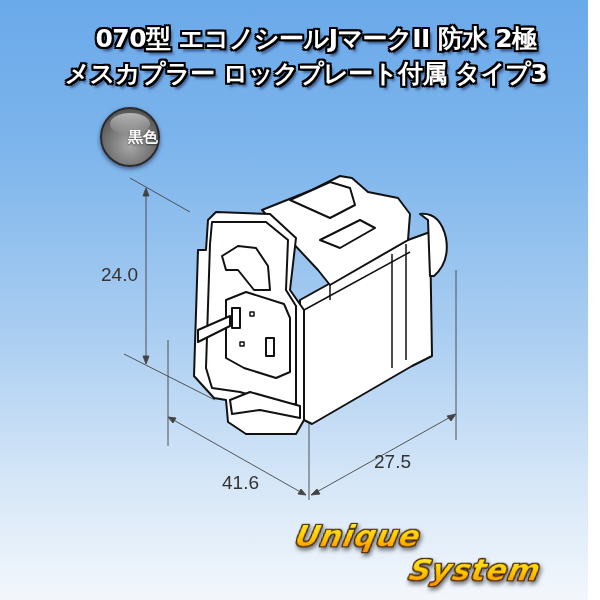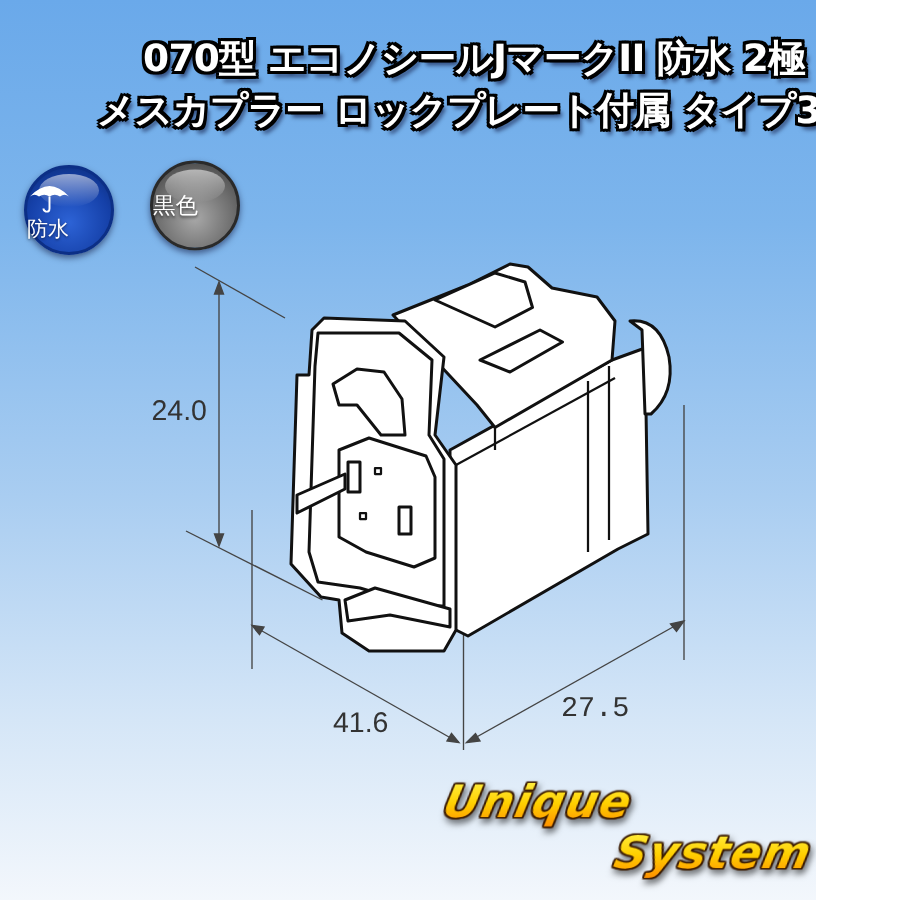--- a/index.html
+++ b/index.html
@@ -1,40 +1,39 @@
 <!DOCTYPE html>
 <html><head>
 <meta charset="utf-8">
 <style>
   html, body { margin: 0; padding: 0; }
   body { width: 600px; height: 600px; overflow: hidden; }
   .canvas {
-    position: relative; width: 500px; height: 600px;
+    position: relative; width: 588px; height: 600px;
     background: linear-gradient(to bottom, #6aa9ea 0%, #7db5ec 25%, #a9cdf1 55%, #d5e6f7 80%, #f3f7fc 100%);
     font-family: "DejaVu Sans", sans-serif;
     overflow: hidden;
-    padding-left: 44px;
   }
   .title-line {
     position: absolute; left: 0; width: 600px; text-align: center;
     font-family: "DejaVu Sans", sans-serif; font-weight: bold;
     font-size: 25px; color: #ffffff; letter-spacing: -0.5px;
     text-shadow:
       -2px -2px 0 #000, 2px -2px 0 #000, -2px 2px 0 #000, 2px 2px 0 #000,
       0 -2px 0 #000, 0 2px 0 #000, -2px 0 0 #000, 2px 0 0 #000,
       3px 4px 3px rgba(0,0,40,0.6);
     white-space: nowrap;
   }
   .title-1 { top: 22px; padding-left: 16px; }
   .title-2 { top: 57px; padding-left: 6px; }
 
   .badge {
     position: absolute; width: 56px; height: 56px; border-radius: 50%;
-    display: flex; align-items: flex-start; justify-content: center; flex-direction: column;
-    color: #fff; font-weight: normal; text-shadow: 0 1px 2px rgba(0,0,0,0.6);
+    display: flex; align-items: flex-end; justify-content: center; flex-direction: column;
+    color: #fff; font-weight: bold; text-shadow: 0 1px 2px rgba(0,0,0,0.6);
     box-shadow: 0 2px 4px rgba(0,0,40,0.5);
   }
   .badge::before {
     content: ""; position: absolute; left: 8px; top: 4px; width: 40px; height: 22px;
     border-radius: 50%; background: linear-gradient(to bottom, rgba(255,255,255,0.55), rgba(255,255,255,0));
   }
   .badge-water { left: 16px; top: 110px; background: radial-gradient(circle at 50% 65%, #2d63d6 0%, #1540a8 60%, #0a2870 100%); border: 2px solid #0c2f86; }
   .badge-color { left: 100px; top: 107px; background: radial-gradient(circle at 50% 65%, #a8a8a8 0%, #6e6e6e 55%, #3a3a3a 100%); border: 2px solid #2a2a2a; }
   .badge-maker { left: 182px; top: 107px; background: radial-gradient(circle at 50% 65%, #f2b24a 0%, #d98a1a 55%, #a25f08 100%); border: 2px solid #9a5a08; }
   .badge-label { position: relative; z-index: 1; font-size: 15px; }
@@ -42,21 +41,21 @@
   .badge-maker .badge-label { font-size: 12px; letter-spacing: -0.5px; }
   .umbrella { position: relative; z-index: 1; width: 30px; height: 22px; margin-top: 2px; }
 
   .drawing { position: absolute; left: 0; top: 0; }
   .dim-label {
     position: absolute; font-family: "Liberation Sans", sans-serif;
     font-size: 19px; color: #333;
   }
   .dim-h { left: 101px; top: 264px; }
   .dim-w { left: 222px; top: 472px; }
-  .dim-d { left: 374px; top: 461px; font-family: Liberation Mono, monospace; }
+  .dim-d { left: 374px; top: 451px; }
 
   .logo {
     position: absolute; font-family: "DejaVu Sans", sans-serif; font-weight: bold; font-style: italic;
     color: #ffd21a; letter-spacing: 1px;
     background: linear-gradient(to bottom, #fff34a 0%, #ffd000 50%, #ff8a00 100%);
     -webkit-background-clip: text; background-clip: text; -webkit-text-fill-color: transparent;
     filter: drop-shadow(1px 0 0 #3a1a00) drop-shadow(-1px 0 0 #3a1a00) drop-shadow(0 1px 0 #3a1a00) drop-shadow(0 -1px 0 #3a1a00) drop-shadow(2px 3px 2px rgba(0,0,0,0.5));
     transform: skewX(-12deg);
     white-space: nowrap;
   }
@@ -64,27 +63,20 @@
   .logo-2 { left: 410px; top: 552px; font-size: 30px; }
 </style>
 </head>
 <body>
 
 <div class="canvas">
 
   <div class="title-line title-1">070型 エコノシールJマークII 防水 2極</div>
   <div class="title-line title-2">メスカプラー ロックプレート付属 タイプ3</div>
 
-  <div class="badge badge-water">
-    <svg class="umbrella" viewBox="0 0 30 22">
-      <path d="M2 11 Q15 -3 28 11 Q25 8.5 22 11 Q18.5 8.5 15 11 Q11.5 8.5 8 11 Q5 8.5 2 11 Z" fill="#ffffff"></path>
-      <path d="M15 11 L15 19 Q15 21.5 12.5 21 Q11 20.5 11 19" fill="none" stroke="#ffffff" stroke-width="1.3"></path>
-    </svg>
-    <span class="badge-label">防水</span>
-  </div>
   <div class="badge badge-color">
     <span class="badge-label">黒色</span>
   </div>
 
   <svg class="drawing" width="600" height="600" viewBox="0 0 600 600">
     <g fill="none" stroke="#444" stroke-width="0.9">
 
       <line x1="130" y1="178" x2="190" y2="212"></line>
       <line x1="124" y1="354" x2="215" y2="400"></line>
       <line x1="146" y1="190" x2="146" y2="362"></line>

